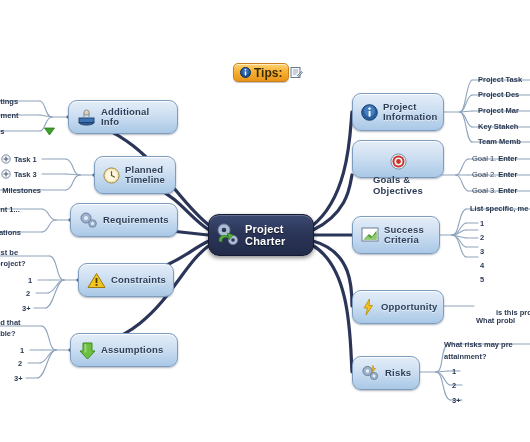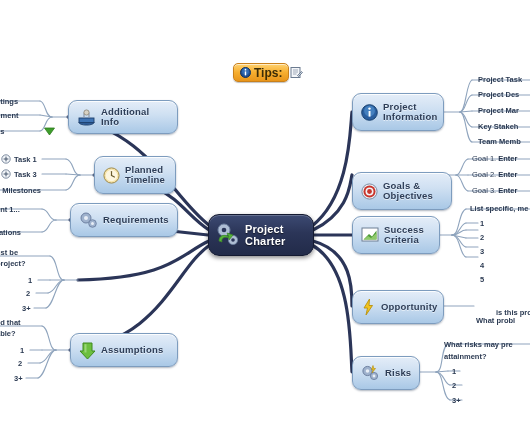--- a/index.html
+++ b/index.html
@@ -217,21 +217,21 @@
         <circle cx="8.5" cy="7" r="5.4" fill="#4e8cc9" opacity=".75"></circle>
         <rect x="7.6" y="7" width="1.9" height="5.6" fill="#fff"></rect>
         <circle cx="8.5" cy="4.6" r="1.2" fill="#fff"></circle>
       </svg>
     </span>
     <span class="ntext">
       <span>Project</span><br><span>Information</span>
     </span>
   </div>
 
-  <div class="node tall" style="left:352px;top:172px;width:100px;">
+  <div class="node tall" style="left:352px;top:140px;width:92px;flex-direction:column;">
     <span>
       <svg width="17" height="17" viewBox="0 0 17 17">
         <circle cx="8.5" cy="8.5" r="7.6" fill="#e9edf3" stroke="#7f8ea3" stroke-width="1"></circle>
         <circle cx="8.5" cy="8.5" r="6" fill="#c8352c"></circle>
         <circle cx="8.5" cy="8.5" r="4" fill="#f2f4f7"></circle>
         <circle cx="8.5" cy="8.5" r="2.4" fill="#c8352c"></circle>
       </svg>
     </span>
     <span class="ntext">
       <span>Goals &amp;</span><br><span>Objectives</span>
@@ -304,20 +304,30 @@
       <svg width="19" height="18" viewBox="0 0 19 18">
         <circle cx="7" cy="7" r="5" fill="#9fb2cd" stroke="#65789a" stroke-width=".9"></circle>
         <circle cx="7" cy="7" r="2" fill="#e8eef6"></circle>
         <circle cx="13.5" cy="12.5" r="3.8" fill="#9fb2cd" stroke="#65789a" stroke-width=".8"></circle>
         <circle cx="13.5" cy="12.5" r="1.5" fill="#e8eef6"></circle>
       </svg>
     </span>
     <span class="ntext">Requirements</span>
   </div>
 
+  <div class="node" style="left:78px;top:263px;width:96px;">
+    <span>
+      <svg width="19" height="17" viewBox="0 0 19 17">
+        <path d="M9.5,1.5 L18,15.5 L1,15.5 Z" fill="#f3c41e" stroke="#9a7a0c" stroke-width="1" stroke-linejoin="round"></path>
+        <rect x="8.6" y="6" width="1.8" height="5" fill="#4a3a04"></rect>
+        <rect x="8.6" y="12" width="1.8" height="1.8" fill="#4a3a04"></rect>
+      </svg>
+    </span>
+    <span class="ntext">Constraints</span>
+  </div>
 
   <div class="node" style="left:70px;top:333px;width:108px;">
     <span>
       <svg width="17" height="19" viewBox="0 0 17 19">
         <path d="M4,2 L13,2 L13,10 L16,10 L8.5,18 L1,10 L4,10 Z" fill="#6cbf3f" stroke="#3e8a1f" stroke-width="1" stroke-linejoin="round"></path>
         <path d="M5.5,3.2 L7.5,3.2 L7.5,11.5 L5.5,11.5 Z" fill="#a6dd85" opacity=".8"></path>
       </svg>
     </span>
     <span class="ntext">Assumptions</span>
   </div>

